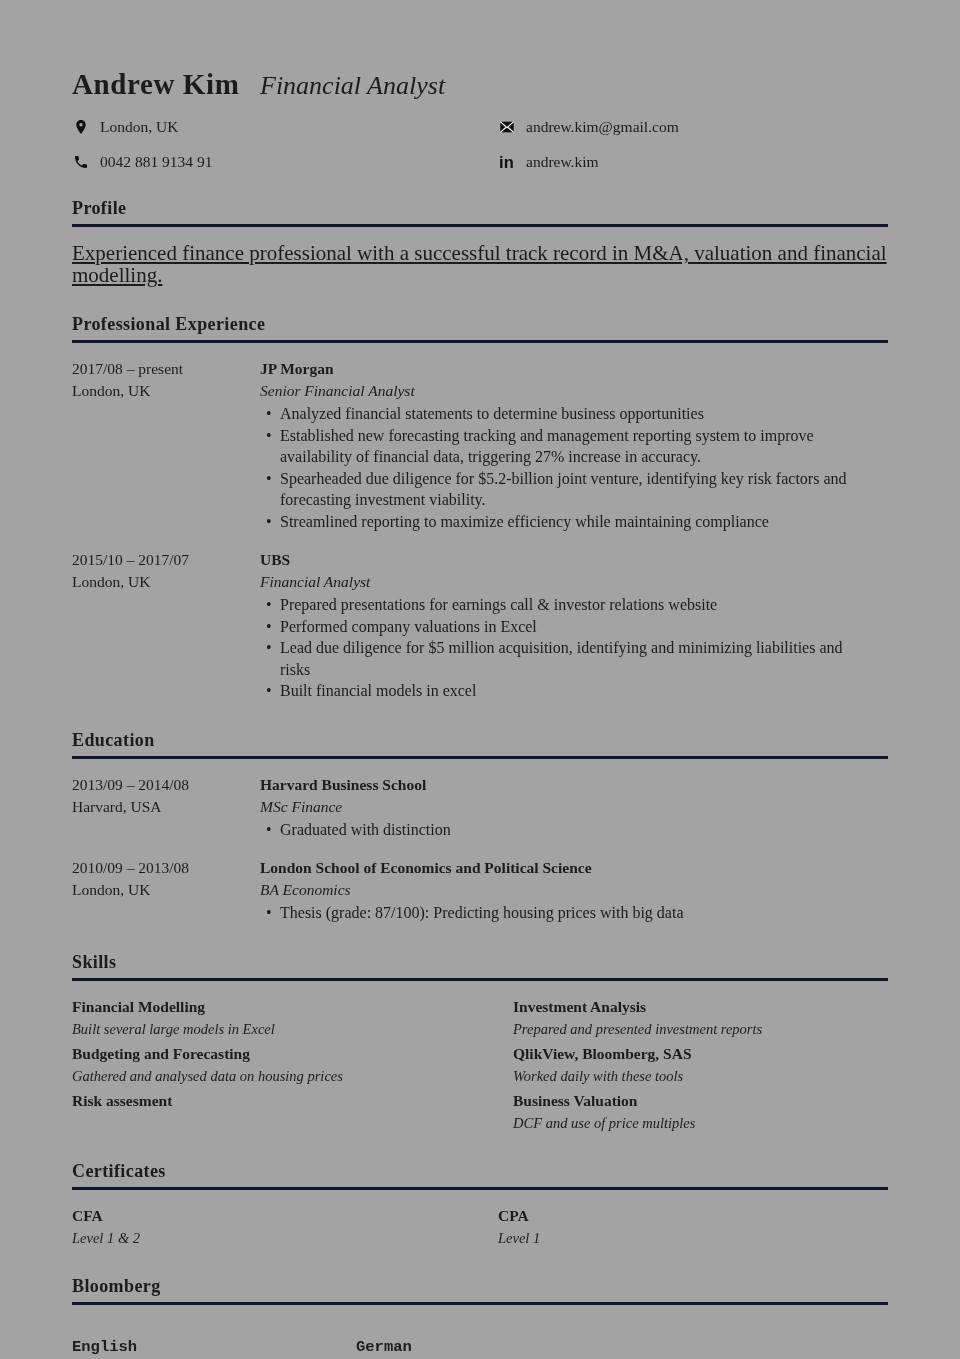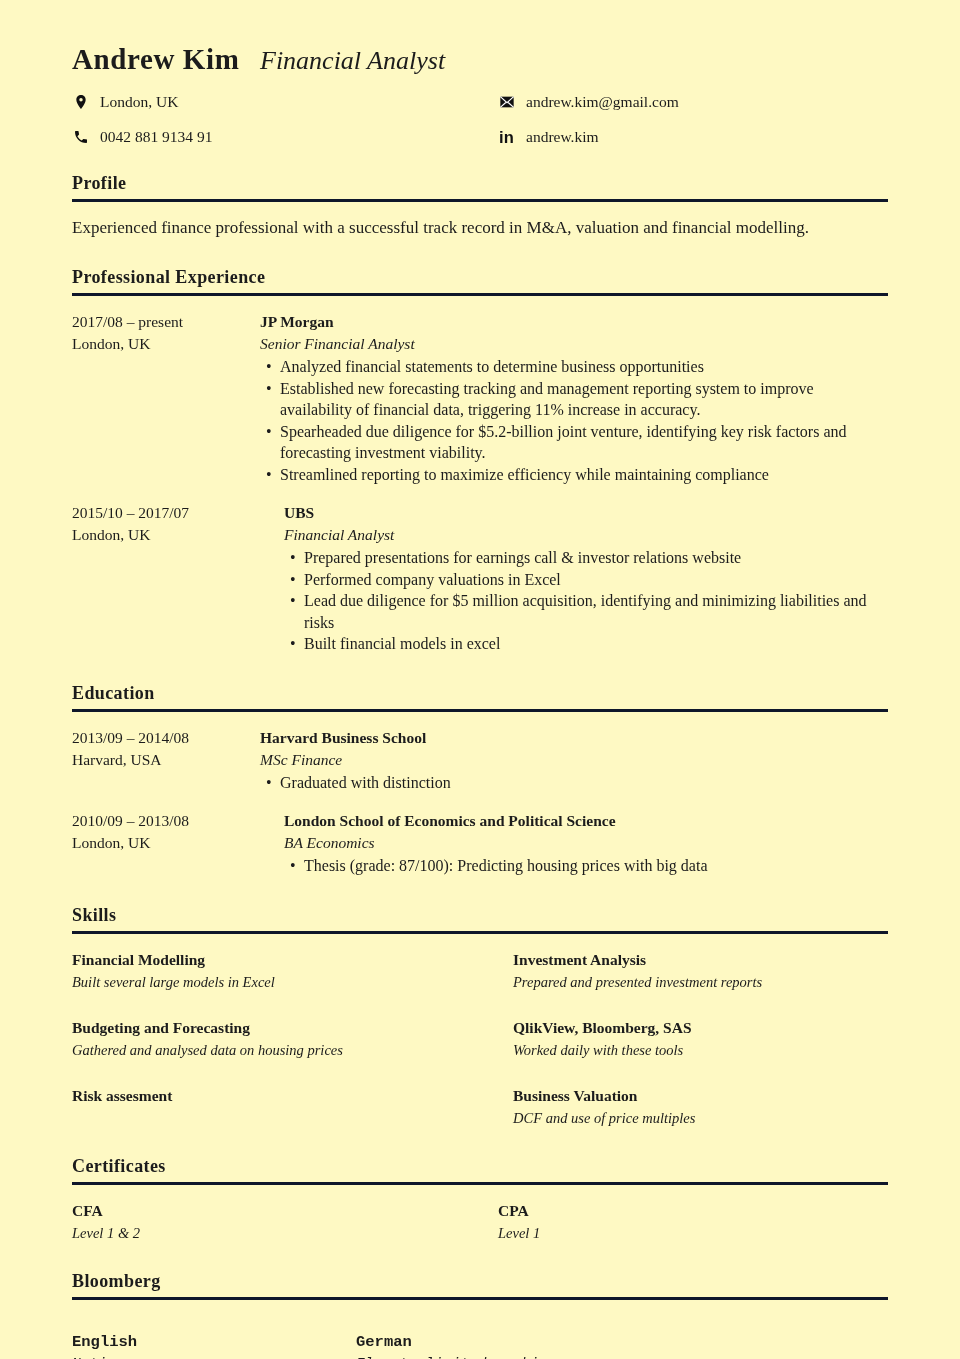--- a/index.html
+++ b/index.html
@@ -3,21 +3,21 @@
 <meta charset="utf-8">
 <style>
   * { margin: 0; padding: 0; box-sizing: border-box; }
   html, body { background: #ffffff; }
   body {
     width: 960px; height: 1359px;
     font-family: "Liberation Serif", serif;
     color: #1c1c1c;
     overflow: hidden;
   }
-  .page { width: 960px; height: 1359px; padding: 41px 72px 0 72px; background: #fef9c3; }
+  .page { width: 960px; height: 1359px; padding: 66px 72px 0 72px; background: #a3a3a3; }
 
   
   .name-row { display: flex; align-items: baseline; }
   .name {
     display: inline-block; width: 188px;
     font-size: 29px; font-weight: bold; letter-spacing: 0.6px; line-height: 36px;
     white-space: nowrap;
   }
   .job-title { font-size: 26px; font-style: italic; line-height: 36px; white-space: nowrap; }
 
@@ -33,34 +33,34 @@
     font-size: 16.5px; line-height: 17px; color: #111; letter-spacing: 0.2px; text-align: right;
   }
 
   
   .section { margin-top: 28px; }
   .section-heading {
     font-size: 18px; font-weight: bold; letter-spacing: 0.4px;
     padding-bottom: 5px; border-bottom: 3px solid #0f172a;
   }
   .section-body { margin-top: 15px; }
-  .profile-text { font-size: 17px; line-height: 22px; }
+  .profile-text { font-size: 21px; line-height: 22px; text-decoration: underline; }
 
   
   .entry { display: grid; grid-template-columns: 188px 1fr; margin-top: 15px; }
-  .entry + .entry { margin-top: 17px; gap: 24px; }
+  .entry + .entry { margin-top: 17px; }
   .entry-when { font-size: 15.5px; line-height: 22px; }
   .entry-org { font-size: 15.5px; font-weight: bold; line-height: 22px; }
   .entry-role { font-size: 15.5px; font-style: italic; line-height: 22px; }
   .bullets { list-style: none; padding-left: 20px; padding-right: 14px; margin-top: 1px; }
   .bullets li { font-size: 16px; line-height: 21.5px; position: relative; }
   .bullets li::before { content: "\2022"; position: absolute; left: -14px; }
 
   
-  .grid-2-skills   { display: grid; grid-template-columns: 441px 1fr; row-gap: 26px; margin-top: 16px; }
+  .grid-2-skills   { display: grid; grid-template-columns: 441px 1fr; row-gap: 5px; margin-top: 16px; }
   .grid-2-certs    { display: grid; grid-template-columns: 426px 1fr; margin-top: 16px; }
   .grid-3-langs    { display: grid; grid-template-columns: 284px 282px 1fr; margin-top: 32px; font-family: Liberation Mono, monospace; }
   .kv-name   { font-size: 15.5px; font-weight: bold; line-height: 20px; }
   .kv-detail { font-size: 14.5px; font-style: italic; line-height: 20px; margin-top: 2px; }
 </style>
 </head>
 <body>
 
 <div class="page">
 
@@ -116,21 +116,21 @@
     <div class="entry">
       <div>
         <div class="entry-when">2017/08 – present</div>
         <div class="entry-when">London, UK</div>
       </div>
       <div>
         <div class="entry-org">JP Morgan</div>
         <div class="entry-role">Senior Financial Analyst</div>
         <ul class="bullets">
           <li>Analyzed financial statements to determine business opportunities</li>
-          <li>Established new forecasting tracking and management reporting system to improve availability of financial data, triggering 11% increase in accuracy.</li>
+          <li>Established new forecasting tracking and management reporting system to improve availability of financial data, triggering 27% increase in accuracy.</li>
           <li>Spearheaded due diligence for $5.2-billion joint venture, identifying key risk factors and forecasting investment viability.</li>
           <li>Streamlined reporting to maximize efficiency while maintaining compliance</li>
         </ul>
       </div>
     </div>
 
     <div class="entry">
       <div>
         <div class="entry-when">2015/10 – 2017/07</div>
         <div class="entry-when">London, UK</div>

